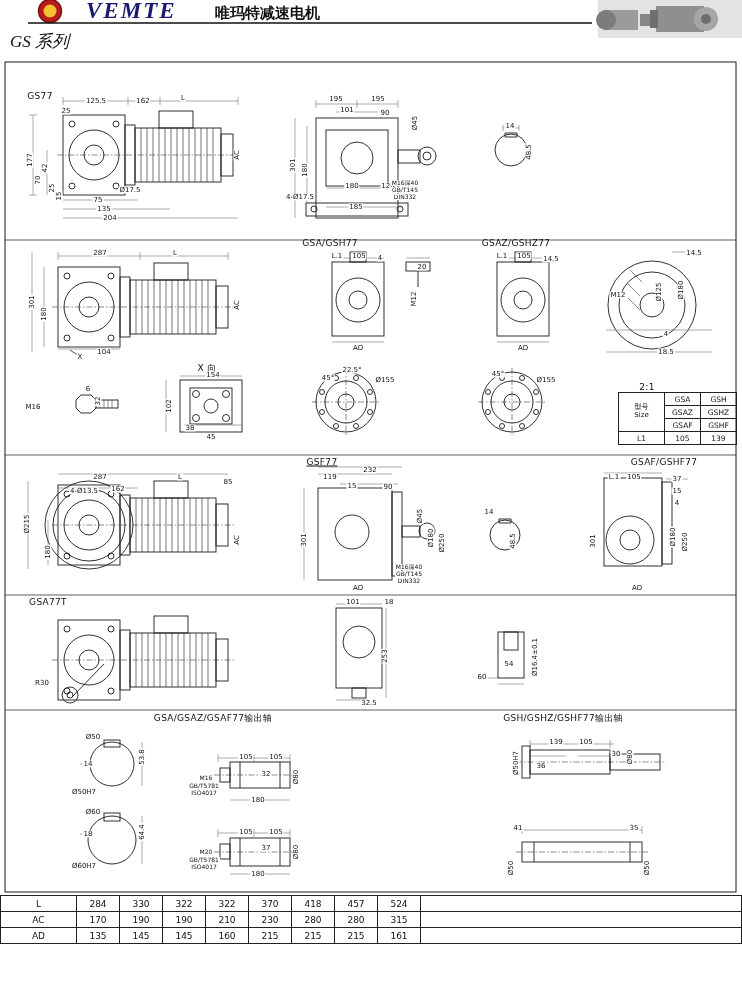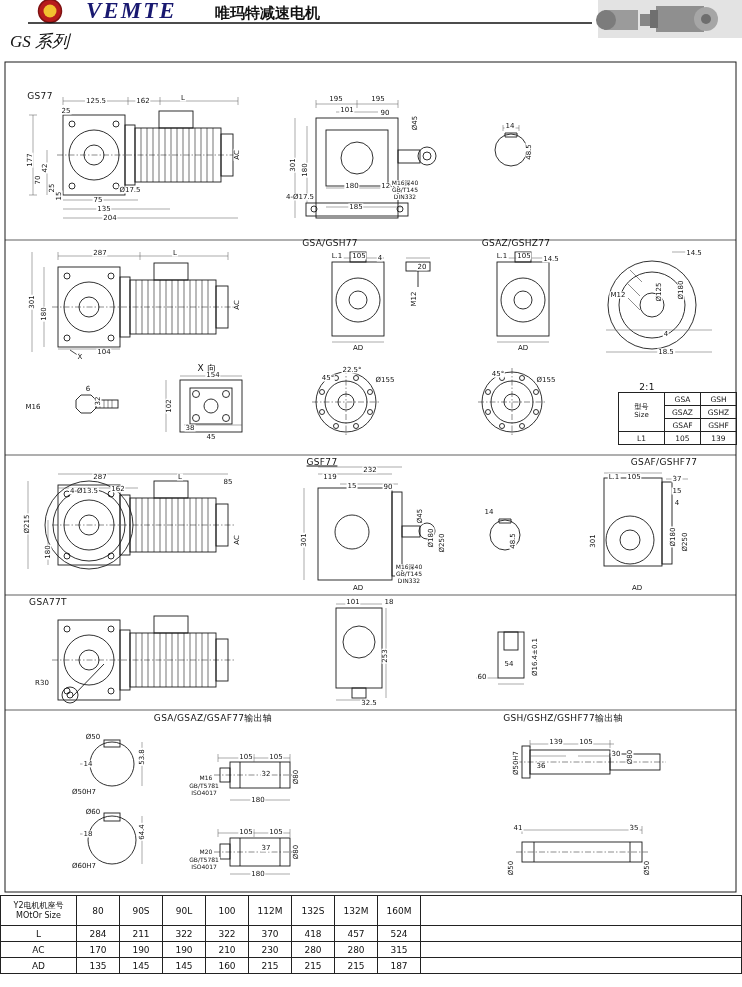--- a/index.html
+++ b/index.html
@@ -391,39 +391,24 @@
         <col style="width:43px">
         <col style="width:43px">
       <col style="width:43px">
         <col style="width:43px">
         <col style="width:43px">
         <col style="width:43px">
       <col style="width:43px">
         <col>
     </colgroup>
     <tbody>
-        <tr>
-      <th class="mt-first">
-        <span>Y2电机机座号</span><br>
-        <span>MOtOr Size</span>
-      </th>
-      <th>80</th>
-      <th>90S</th>
-      <th>90L</th>
-      <th>100</th>
-      <th>112M</th>
-      <th>132S</th>
-      <th>132M</th>
-      <th>160M</th>
-      <th></th>
-    </tr>
     <tr>
       <td>L</td>
       <td>284</td>
-      <td>211</td>
+      <td>330</td>
       <td>322</td>
       <td>322</td>
       <td>370</td>
       <td>418</td>
       <td>457</td>
       <td>524</td>
       <td></td>
     </tr>
     <tr>
       <td>AC</td>
@@ -439,19 +424,19 @@
     </tr>
     <tr>
       <td>AD</td>
       <td>135</td>
       <td>145</td>
       <td>145</td>
       <td>160</td>
       <td>215</td>
       <td>215</td>
       <td>215</td>
-      <td>187</td>
+      <td>161</td>
       <td></td>
     </tr>
   </tbody>
     </table>
 
 </div>
 
 </body></html>

